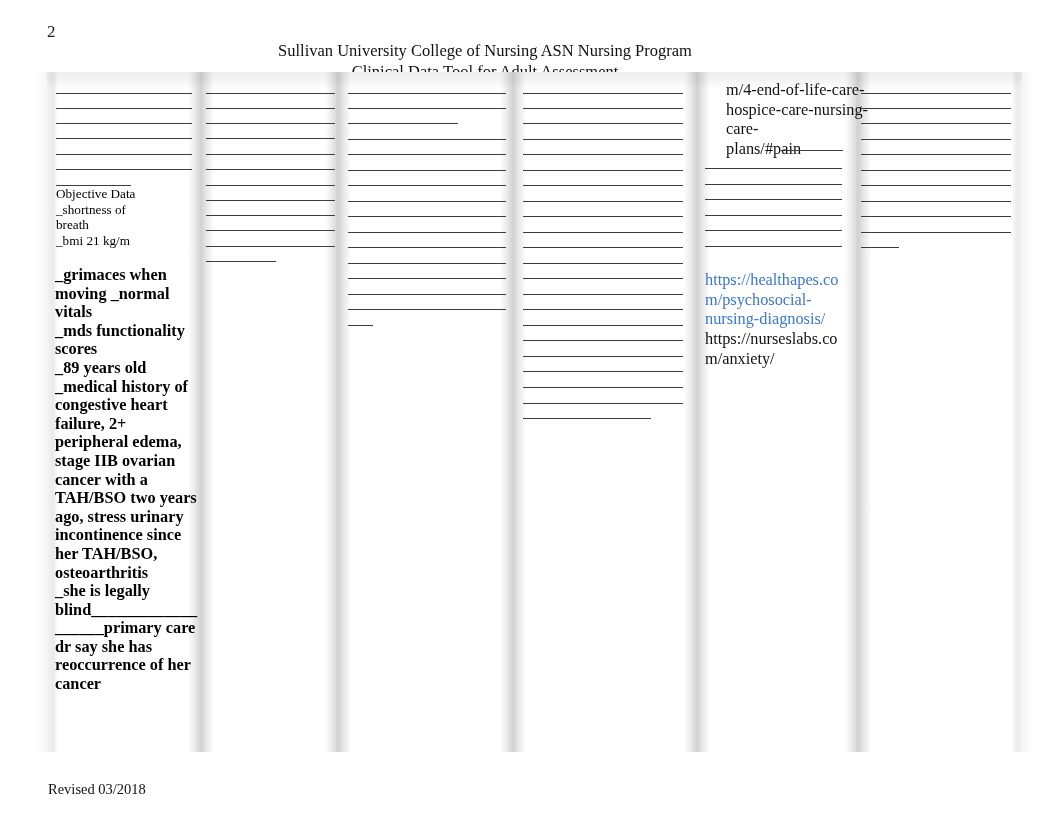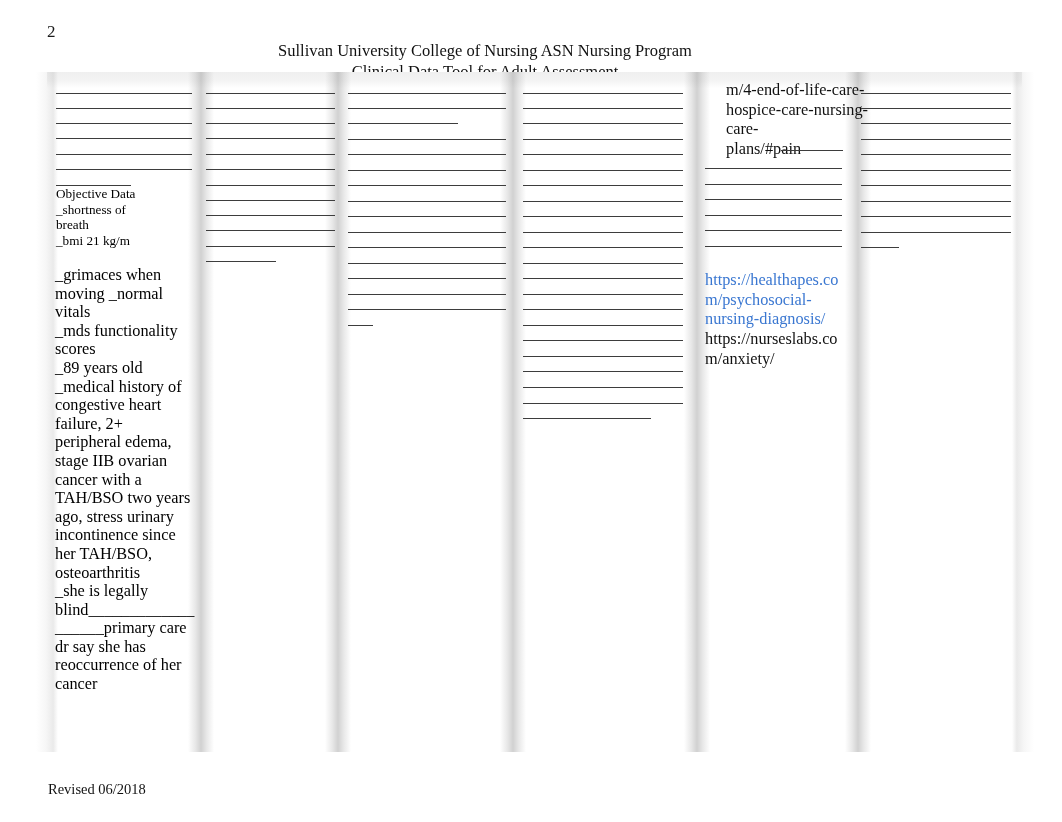--- a/index.html
+++ b/index.html
@@ -127,20 +127,21 @@
     white-space: pre-wrap;
     word-break: break-word;
   }
   .txt.small {
     font-size: 13.2px;
     line-height: 15.5px;
   }
   .txt.body {
     font-size: 16.3px;
     line-height: 18.6px;
+    font-weight: bold;
   }
   .txt.url {
     font-size: 16.3px;
     line-height: 19.6px;
   }
   .link {
     color: #3a77d1;
   }
   .plain-url {
     color: #111111;
@@ -300,15 +301,15 @@
       <div class="rule" style="left: 3px; top: 98px; width: 150px; border-top-color: rgb(61, 61, 61);"></div>
       <div class="rule" style="left: 3px; top: 113px; width: 150px; border-top-color: rgb(61, 61, 61);"></div>
       <div class="rule" style="left: 3px; top: 129px; width: 150px; border-top-color: rgb(61, 61, 61);"></div>
       <div class="rule" style="left: 3px; top: 144px; width: 150px; border-top-color: rgb(61, 61, 61);"></div>
       <div class="rule" style="left: 3px; top: 160px; width: 150px; border-top-color: rgb(61, 61, 61);"></div>
       <div class="rule" style="left: 3px; top: 175px; width: 38px; border-top-color: rgb(61, 61, 61);"></div>
     </div>
 
   </div>
 
-  <div class="footer-note">Revised 06/2018</div>
+  <div class="footer-note">Revised 03/2018</div>
 
 </div>
 
 </body></html>

